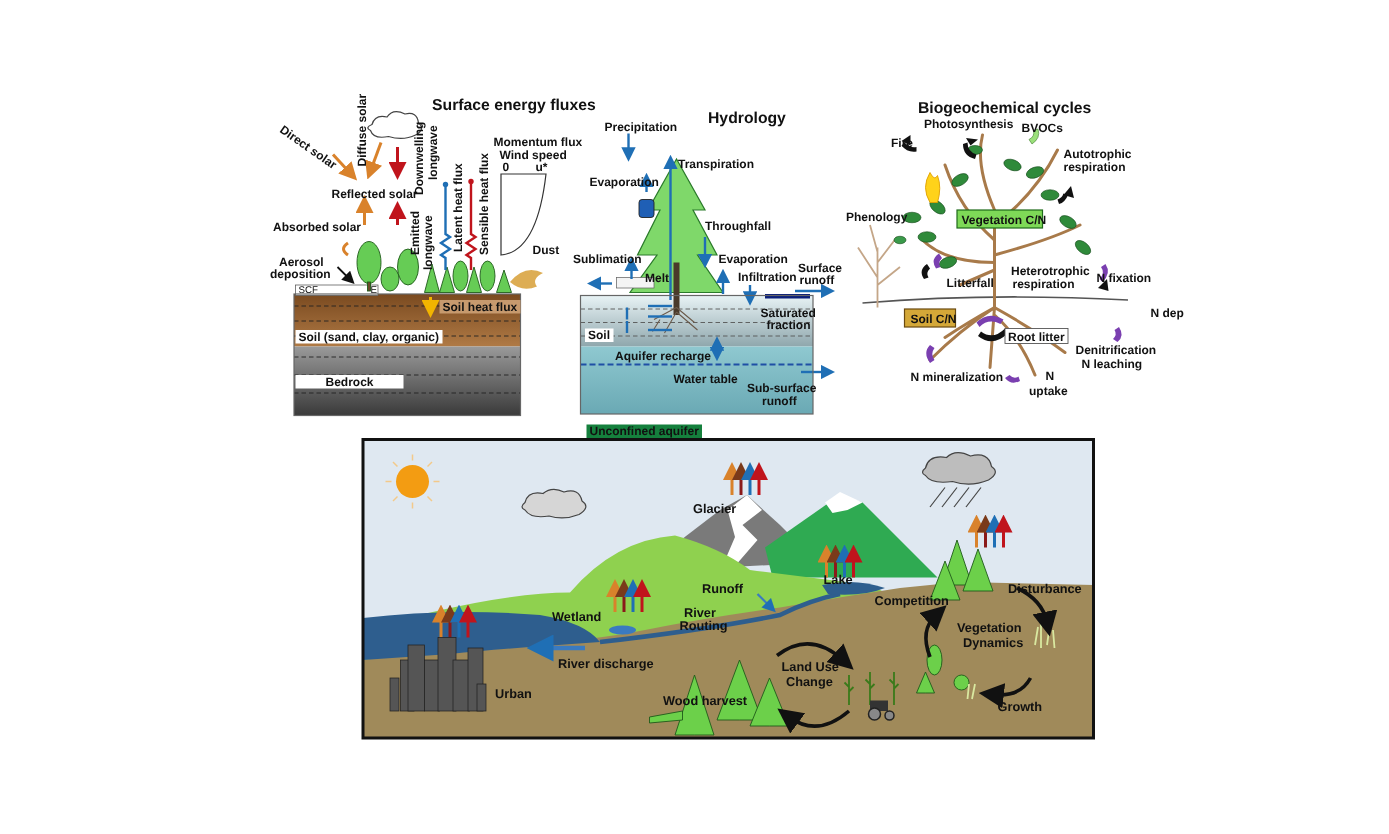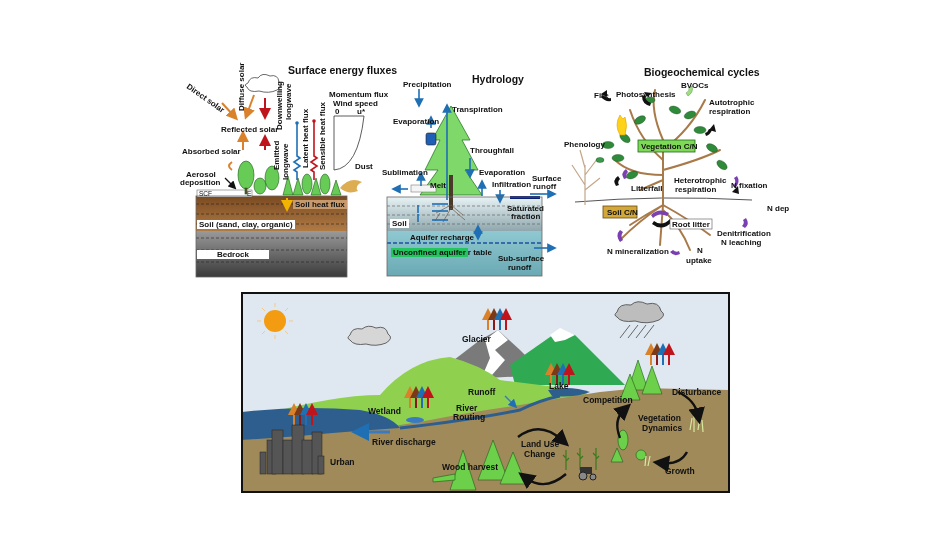--- a/index.html
+++ b/index.html
@@ -357,24 +357,24 @@
 <div class="lbl" style="left:492px;top:180px;">Infiltration</div>
 <div class="lbl" style="left:532px;top:174px;">Surface</div>
 <div class="lbl" style="left:533px;top:182px;">runoff</div>
 <div class="lbl" style="left:507px;top:204px;">Saturated</div>
 <div class="lbl" style="left:511px;top:212px;">fraction</div>
 <div class="lbl" style="left:390px;top:219px;background:#fff;padding:0 2px;">Soil</div>
 <div class="lbl" style="left:410px;top:233px;">Aquifer recharge</div>
 <div class="lbl" style="left:449px;top:248px;">Water table</div>
 <div class="lbl" style="left:498px;top:254px;">Sub-surface</div>
 <div class="lbl" style="left:508px;top:263px;">runoff</div>
-<div class="lbl" style="left:391px;top:248px;background:#22c55e;padding:0 2px;">Unconfined aquifer</div>
-
-<div class="lbl title" style="left:612px;top:66px;margin-left:32px;">Biogeochemical cycles</div>
-<div class="lbl" style="left:616px;top:90px;">Photosynthesis</div>
+<div class="lbl" style="left:391px;top:283px;background:#15803d;padding:0 2px;">Unconfined aquifer</div>
+
+<div class="lbl title" style="left:612px;top:66px;">Biogeochemical cycles</div>
+<div class="lbl" style="left:616px;top:78px;">Photosynthesis</div>
 <div class="lbl" style="left:681px;top:81px;">BVOCs</div>
 <div class="lbl" style="left:594px;top:91px;">Fire</div>
 <div class="lbl" style="left:709px;top:98px;">Autotrophic</div>
 <div class="lbl" style="left:709px;top:107px;">respiration</div>
 <div class="lbl" style="left:564px;top:140px;">Phenology</div>
 <div class="lbl" style="left:641px;top:142px;">Vegetation C/N</div>
 <div class="lbl" style="left:631px;top:184px;">Litterfall</div>
 <div class="lbl" style="left:674px;top:176px;">Heterotrophic</div>
 <div class="lbl" style="left:675px;top:185px;">respiration</div>
 <div class="lbl" style="left:767px;top:172px;margin-top:32px;">N dep</div>

